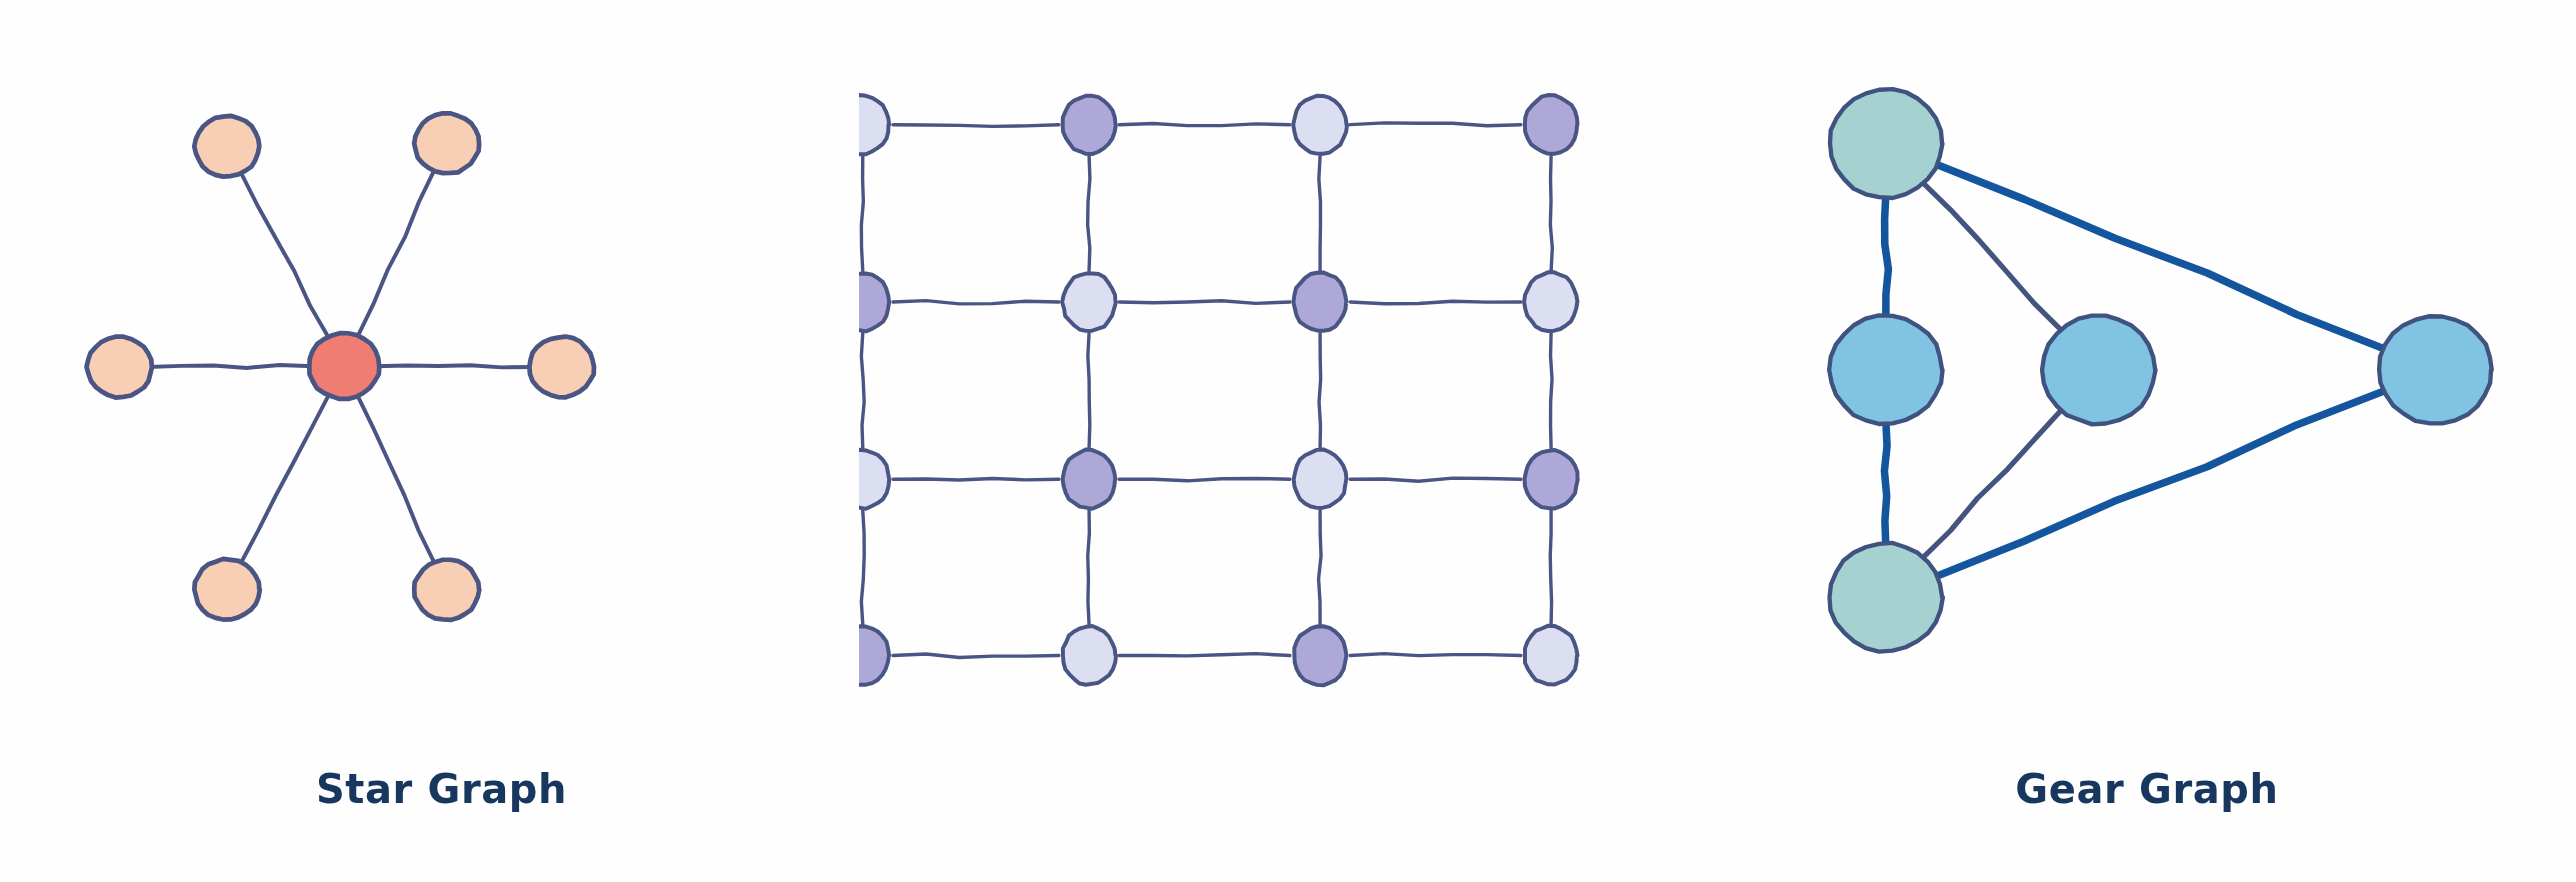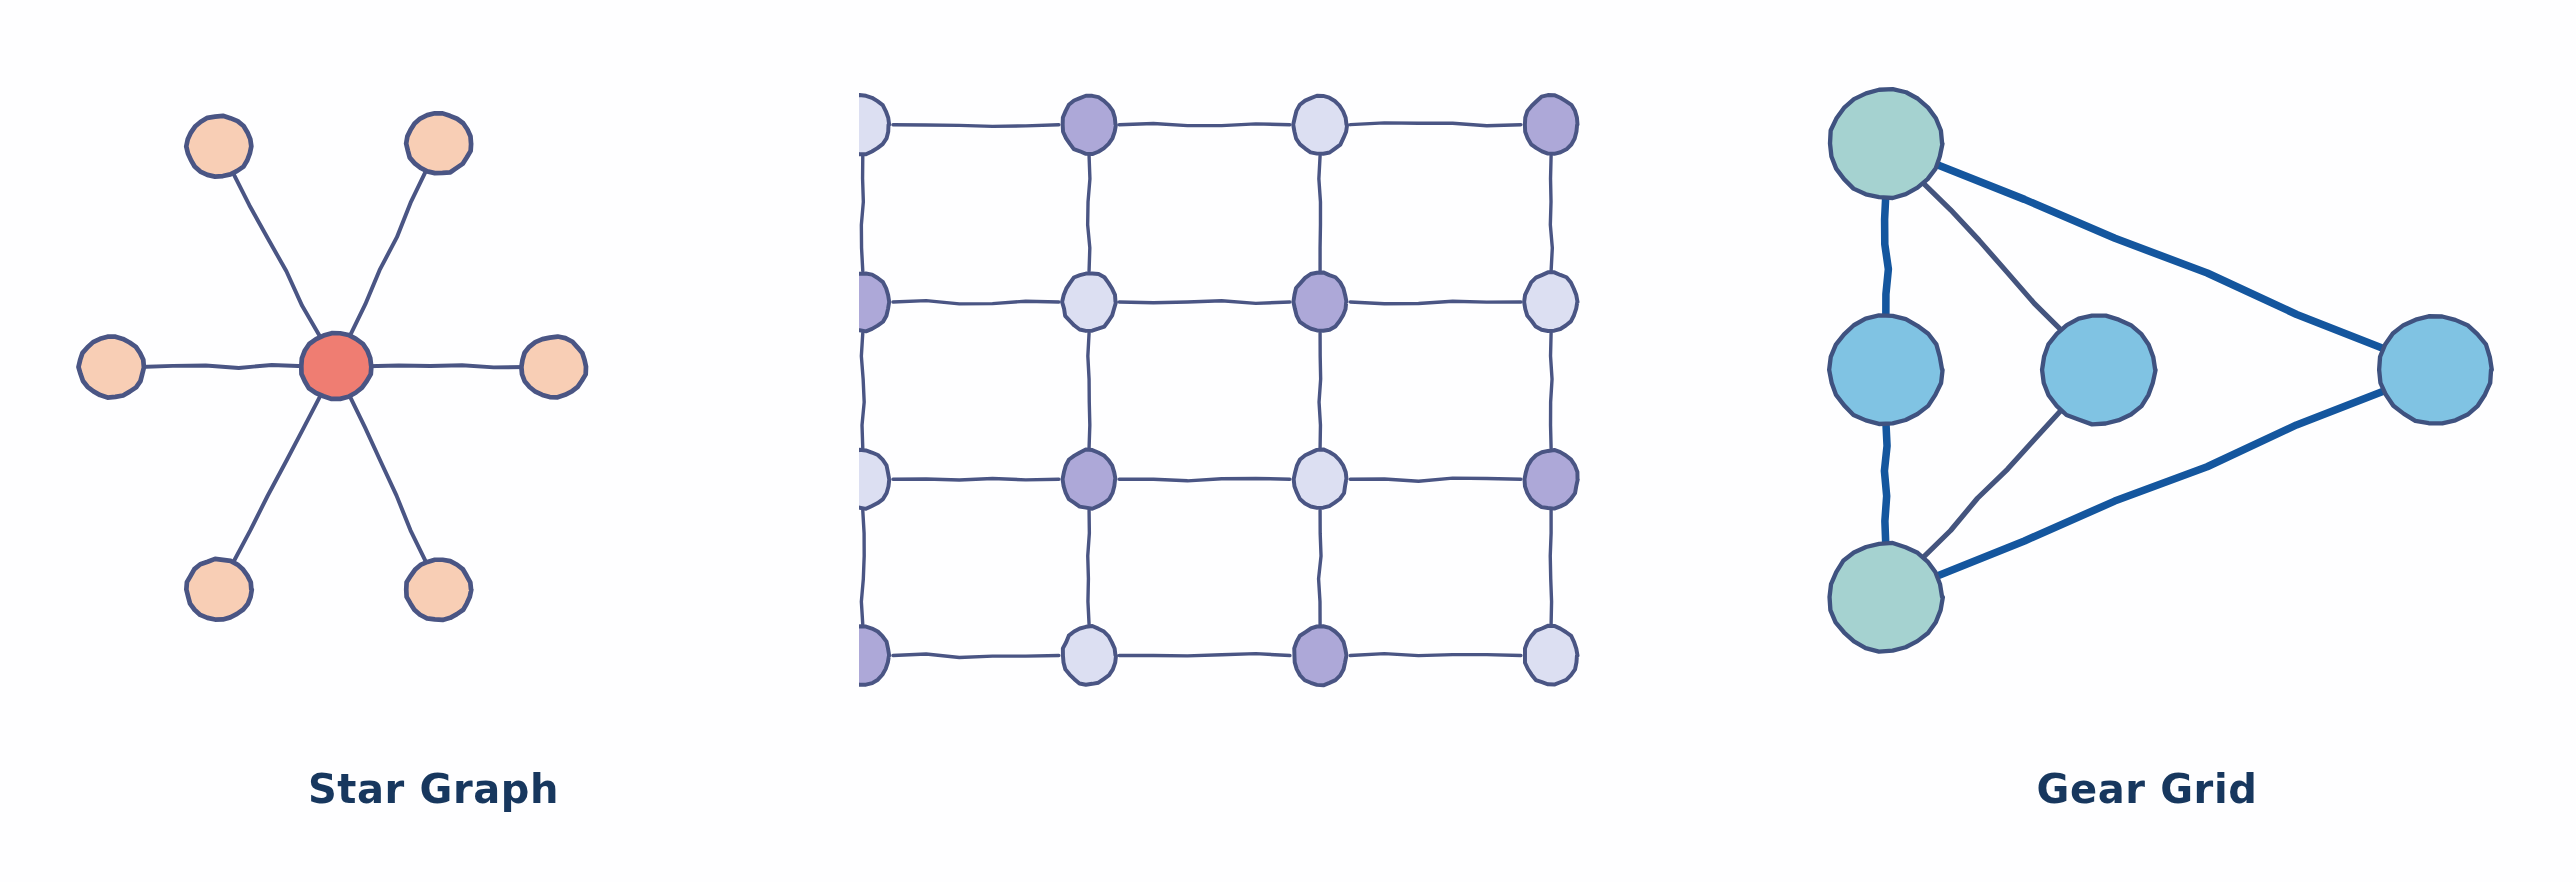--- a/index.html
+++ b/index.html
@@ -17,21 +17,21 @@
     position: relative;
     width: 2576px;
     height: 883px;
     background: #fefeff;
   }
   .panel {
     position: absolute;
     top: 0;
     height: 883px;
   }
-  #panel-star  { left: 4px;    width: 859px; }
+  #panel-star  { left: 12px;    width: 859px; }
   #panel-grid  { left: 859px;  width: 859px; }
   #panel-gear  { left: 1718px; width: 858px; }
 
   .panel-svg {
     position: absolute;
     top: 0;
     left: 0;
     width: 100%;
     height: 100%;
     display: block;
@@ -141,17 +141,17 @@
           <path d="M 2036.9 593.6 L 2068.7 562.4 L 2097.2 528.2 L 2129.2 497.2 L 2159.0 464.2 L 2189.1 431.4" class="edge-thin" stroke="#44547e" stroke-width="5.5"></path>
         </g>
       <g id="gear-nodes">
           <path d="M 2060.1 152.0 L 2057.3 165.6 L 2052.8 178.6 L 2044.3 189.7 L 2033.6 198.8 L 2021.2 205.7 L 2007.3 209.7 L 1992.8 208.9 L 1978.8 205.8 L 1965.7 199.8 L 1955.7 189.7 L 1947.3 178.6 L 1942.3 165.7 L 1940.8 152.0 L 1941.5 138.2 L 1947.5 125.5 L 1955.6 114.2 L 1966.2 104.9 L 1979.0 98.8 L 1992.8 94.9 L 2007.3 94.2 L 2021.5 97.6 L 2034.1 104.5 L 2044.8 113.9 L 2053.1 125.2 L 2058.4 138.2 L 2059.7 152.0 Z" fill="#a5d2d0" stroke="#3f5280" stroke-width="4.6" class="node-circ"></path>
           <path d="M 2060.2 392.0 L 2058.6 405.9 L 2052.5 418.5 L 2044.9 430.2 L 2033.6 438.8 L 2021.0 445.2 L 2007.2 448.7 L 1992.7 449.4 L 1978.8 445.6 L 1965.7 439.8 L 1955.8 429.7 L 1947.2 418.6 L 1942.5 405.6 L 1939.9 392.0 L 1941.6 378.2 L 1947.0 365.3 L 1955.7 354.3 L 1966.0 344.7 L 1978.5 337.6 L 1992.7 334.3 L 2007.2 334.7 L 2021.2 338.2 L 2033.6 345.3 L 2045.0 353.7 L 2053.6 365.0 L 2057.3 378.4 L 2059.7 392.0 Z" fill="#80c3e3" stroke="#3f5280" stroke-width="4.6" class="node-circ"></path>
           <path d="M 2060.5 633.0 L 2058.1 646.8 L 2053.0 659.7 L 2044.8 671.1 L 2033.5 679.7 L 2021.0 686.2 L 2007.2 689.8 L 1992.7 690.8 L 1978.6 687.2 L 1966.2 680.0 L 1955.8 670.6 L 1946.7 659.9 L 1941.2 646.9 L 1940.3 633.0 L 1941.9 619.2 L 1947.4 606.5 L 1954.8 594.5 L 1966.1 585.8 L 1979.0 579.9 L 1992.9 576.6 L 2007.2 575.6 L 2020.9 580.1 L 2033.7 586.0 L 2044.3 595.3 L 2052.5 606.5 L 2057.5 619.4 L 2059.7 633.0 Z" fill="#a5d2d0" stroke="#3f5280" stroke-width="4.6" class="node-circ"></path>
           <path d="M 2286.1 392.0 L 2283.2 405.6 L 2278.6 418.5 L 2271.2 430.5 L 2260.0 439.3 L 2247.1 445.4 L 2233.2 448.9 L 2218.7 449.8 L 2205.1 445.0 L 2191.6 439.9 L 2181.2 430.2 L 2172.6 419.0 L 2167.5 405.9 L 2165.7 392.0 L 2167.8 378.2 L 2172.4 365.0 L 2181.3 353.9 L 2191.9 344.5 L 2204.5 337.6 L 2218.7 334.5 L 2233.3 334.5 L 2247.0 338.8 L 2260.0 344.6 L 2270.8 353.8 L 2278.8 365.4 L 2283.6 378.3 L 2285.7 392.0 Z" fill="#80c3e3" stroke="#3f5280" stroke-width="4.6" class="node-circ"></path>
           <path d="M 2641.9 392.0 L 2641.0 405.7 L 2635.4 418.4 L 2627.8 430.1 L 2617.1 439.4 L 2604.1 445.5 L 2590.2 448.8 L 2575.8 448.6 L 2561.6 446.2 L 2549.5 438.7 L 2538.3 430.1 L 2530.4 418.5 L 2524.6 405.8 L 2523.2 392.0 L 2524.2 378.1 L 2529.6 365.0 L 2537.7 353.5 L 2549.0 344.6 L 2562.0 338.8 L 2575.8 335.2 L 2590.1 335.4 L 2603.9 339.0 L 2617.0 344.6 L 2627.4 354.2 L 2636.5 365.0 L 2640.6 378.4 L 2642.7 392.0 Z" fill="#80c3e3" stroke="#3f5280" stroke-width="4.6" class="node-circ"></path>
         </g>
     </svg>
-    <div class="caption">Gear Grid</div>
+    <div class="caption">Gear Graph</div>
   </div>
 
 </div>
 
 
 </body></html>

